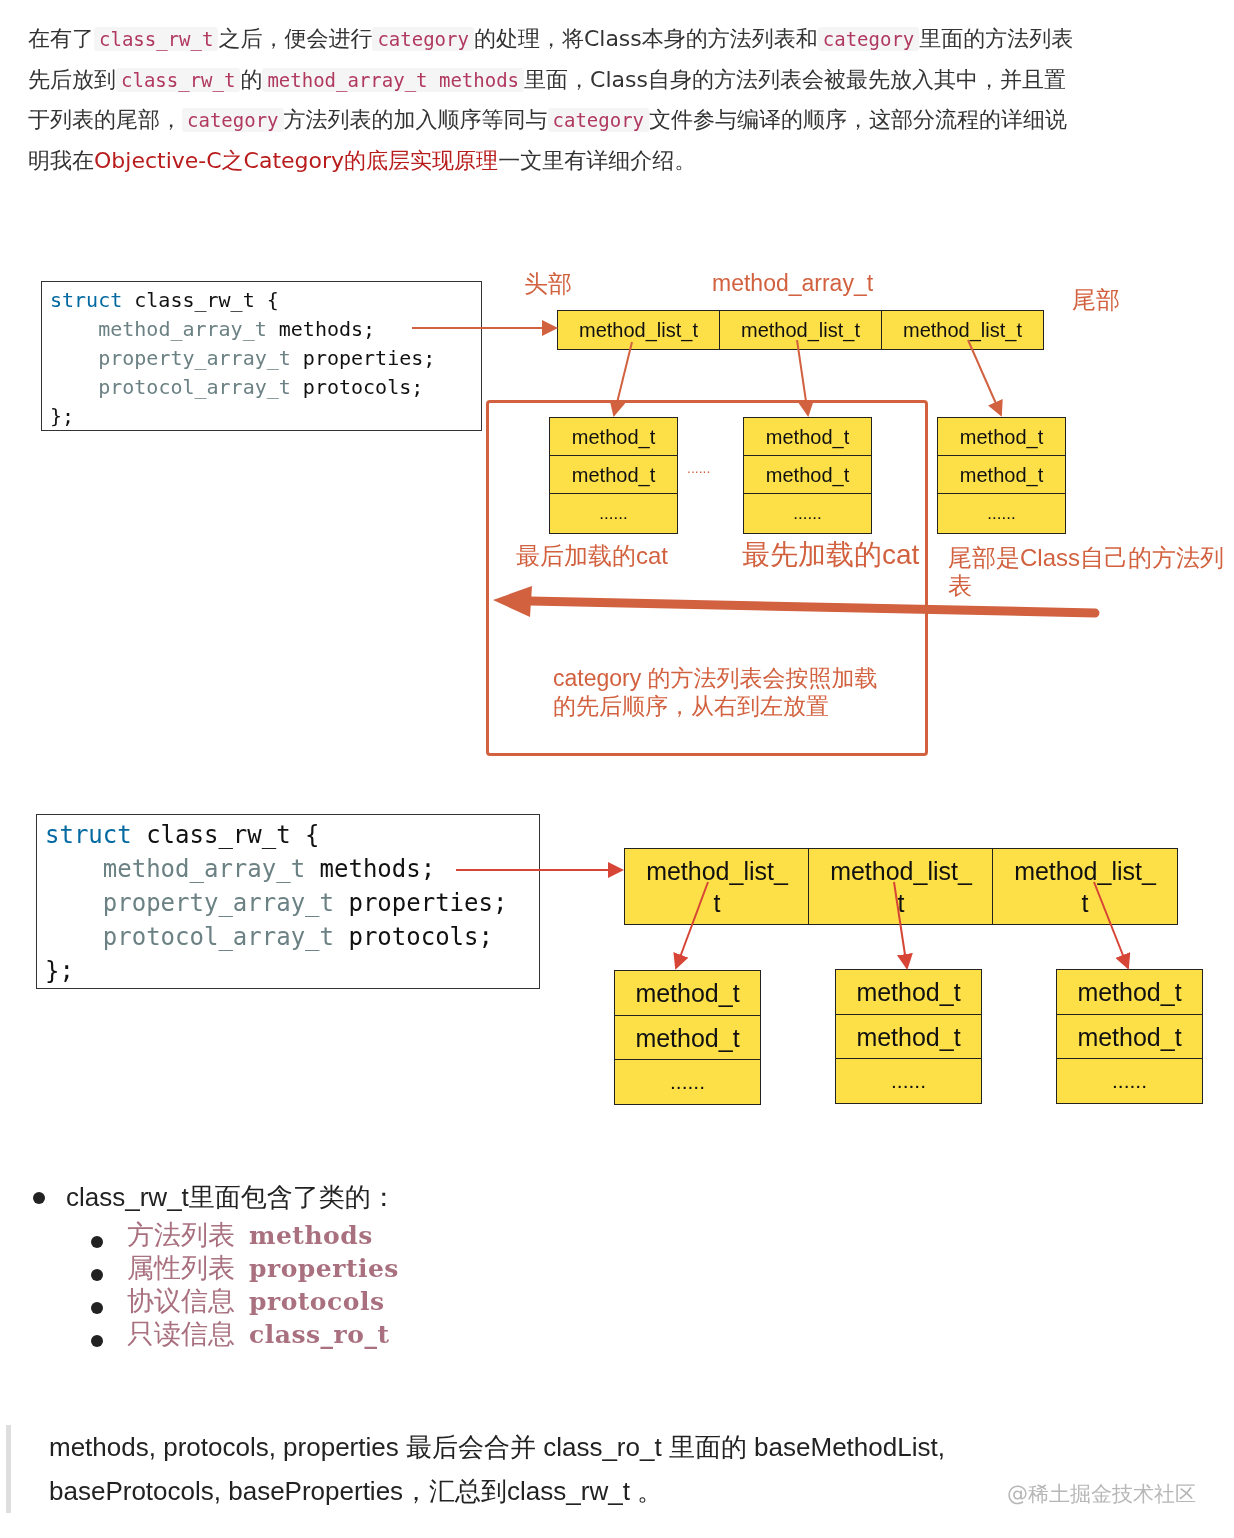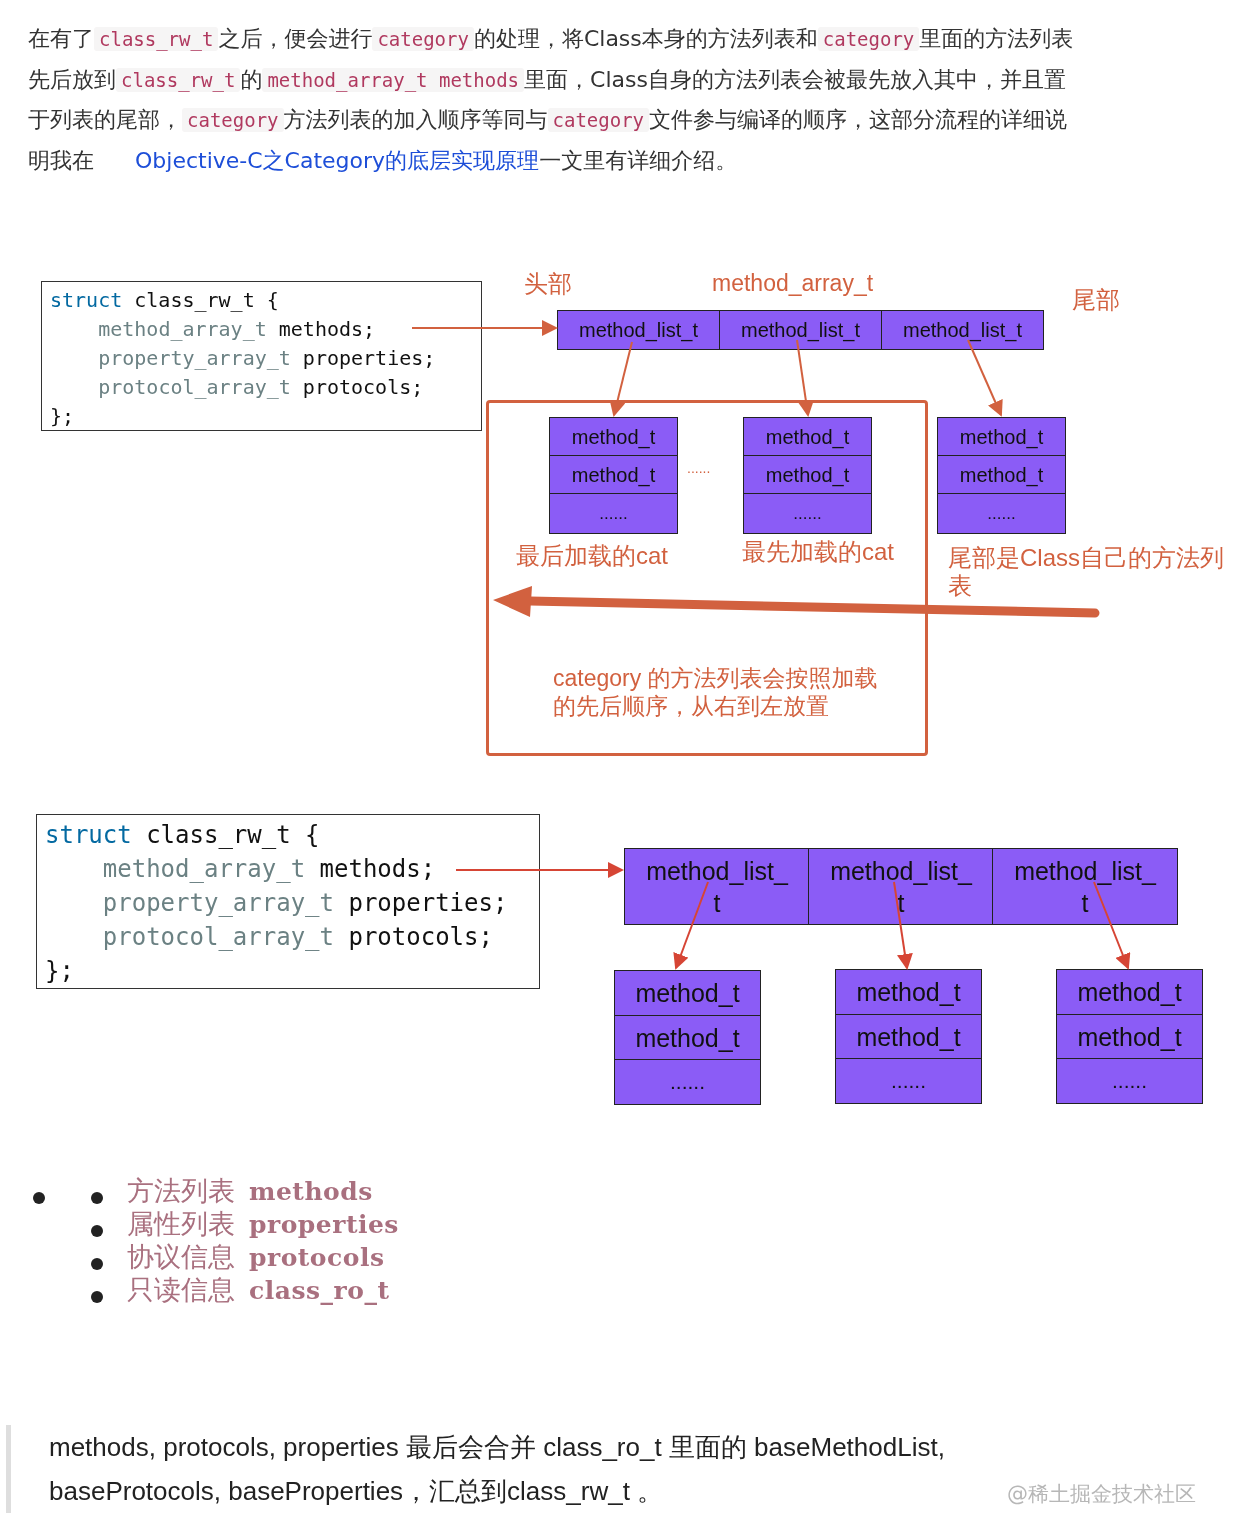--- a/index.html
+++ b/index.html
@@ -2,28 +2,28 @@
 <html><head>
 <meta charset="utf-8">
 <style>
   html, body { margin:0; padding:0; background:#fff; }
   body { width:1234px; height:1538px; position:relative; overflow:hidden;
          font-family:"DejaVu Sans", "Liberation Sans", sans-serif; color:#333; }
   .para { position:absolute; left:28px; width:1200px; font-size:22px; line-height:40.6px; color:#333; }
   .para p { margin:0; }
   code.ic { font-family:"DejaVu Sans Mono", "Liberation Mono", monospace; font-size:19px; color:#c7254e;
             background:#f6f5f5; padding:1px 5px; border-radius:3px; color:#b0395f; }
-  a.lnk { color:#1d4ed8; text-decoration:none;margin-left:41px; }
+  a.lnk { color:#b91c1c; text-decoration:none; }
   .abs { position:absolute; }
   .codebox { position:absolute; border:1.5px solid #333; background:#fff;
              font-family:"DejaVu Sans Mono","Liberation Mono",monospace; color:#111; white-space:pre; }
   .kw { color:#0369a1; }
   .ty { color:#6b8183; }
   .cell { position:absolute; border:1.5px solid #222; box-sizing:border-box; display:flex; align-items:center; justify-content:center;
-          font-family:"Liberation Sans","DejaVu Sans",sans-serif; color:#111; background:#8b5cf6; }
+          font-family:"Liberation Sans","DejaVu Sans",sans-serif; color:#111; background:#fde047; }
   .olabel { position:absolute; font-family:"Liberation Sans","DejaVu Sans",sans-serif; color:#d2613f; }
   ul.main { position:absolute; left:30px; top:1175px; margin:0; padding:0; list-style:none; font-size:26px; }
   ul.main > li { position:relative; padding-left:36px; line-height:44px; color:#222; font-family:"Liberation Sans","DejaVu Sans",sans-serif;}
   ul.main > li::before { content:""; position:absolute; left:3px; top:17px; width:12px; height:12px; border-radius:50%; background:#222; }
   ul.sub { list-style:none; margin:0; padding:0; margin-left:25px; }
   ul.sub li { position:relative; padding-left:36px; line-height:32px; color:#a9707f; font-size:27px; }
   ul.sub li::before { content:""; position:absolute; left:0; top:17px; width:12px; height:12px; border-radius:50%; background:#222; }
   .subcode { font-family:"DejaVu Serif","Liberation Serif",serif; font-weight:bold; font-size:25px; color:#a9707f; margin-left:14px; letter-spacing:0.5px;}
   .quote { position:absolute; left:6px; top:1425px; width:1220px; height:88px; border-left:5px solid #dedede; }
   .quote p { margin:0; position:absolute; left:38px; font-size:26px; line-height:44px; color:#222; font-family:"Liberation Sans","DejaVu Sans",sans-serif; width:1100px; }
@@ -72,21 +72,21 @@
   <div class="cell" style="left:743px; top:455px; width:129px; height:40px; font-size:20px;">method_t</div>
   <div class="cell" style="left:743px; top:493px; width:129px; height:41px; font-size:17px;">......</div>
 
   <div class="cell" style="left:937px; top:417px; width:129px; height:40px; font-size:20px;">method_t</div>
   <div class="cell" style="left:937px; top:455px; width:129px; height:40px; font-size:20px;">method_t</div>
   <div class="cell" style="left:937px; top:493px; width:129px; height:41px; font-size:17px;">......</div>
 
   <div class="olabel" style="left:687px; top:460px; font-size:14px;">......</div>
 
   <div class="olabel" style="left:516px; top:540px; font-size:24px;">最后加载的cat</div>
-  <div class="olabel" style="left:742px; top:536px; font-size:24px;">最先加载的cat</div>
+  <div class="olabel" style="left:742px; top:536px; font-size:28px;">最先加载的cat</div>
   <div class="olabel" style="left:948px; top:544px; width:285px; font-size:24px; line-height:28px;">尾部是Class自己的方法列表</div>
 
   <div class="olabel" style="left:553px; top:664px; font-size:23px; line-height:28px;">
     <div>category 的方法列表会按照加载</div>
     <div>的先后顺序，从右到左放置</div>
   </div>
 
   <svg class="abs" style="left:0; top:0;" width="1234" height="800">
     <defs>
       <marker id="ah" markerWidth="8" markerHeight="8" refX="7" refY="4" orient="auto">
@@ -141,21 +141,21 @@
       </marker>
     </defs>
     <line x1="456" y1="70" x2="622" y2="70" stroke="#d64535" stroke-width="2" marker-end="url(#ah2)"></line>
     <line x1="708" y1="82" x2="676" y2="168" stroke="#d64535" stroke-width="2" marker-end="url(#ah2)"></line>
     <line x1="894" y1="82" x2="907" y2="168" stroke="#d64535" stroke-width="2" marker-end="url(#ah2)"></line>
     <line x1="1094" y1="82" x2="1128" y2="168" stroke="#d64535" stroke-width="2" marker-end="url(#ah2)"></line>
   </svg>
 </div>
 
 <ul class="main">
-  <li>
+  <li><span>class_rw_t里面包含了类的：</span>
     <ul class="sub">
       <li><span>方法列表</span><span class="subcode">methods</span></li>
       <li><span>属性列表</span><span class="subcode">properties</span></li>
       <li><span>协议信息</span><span class="subcode">protocols</span></li>
       <li><span>只读信息</span><span class="subcode">class_ro_t</span></li>
     </ul>
   </li>
 </ul>
 
 <div class="quote">

